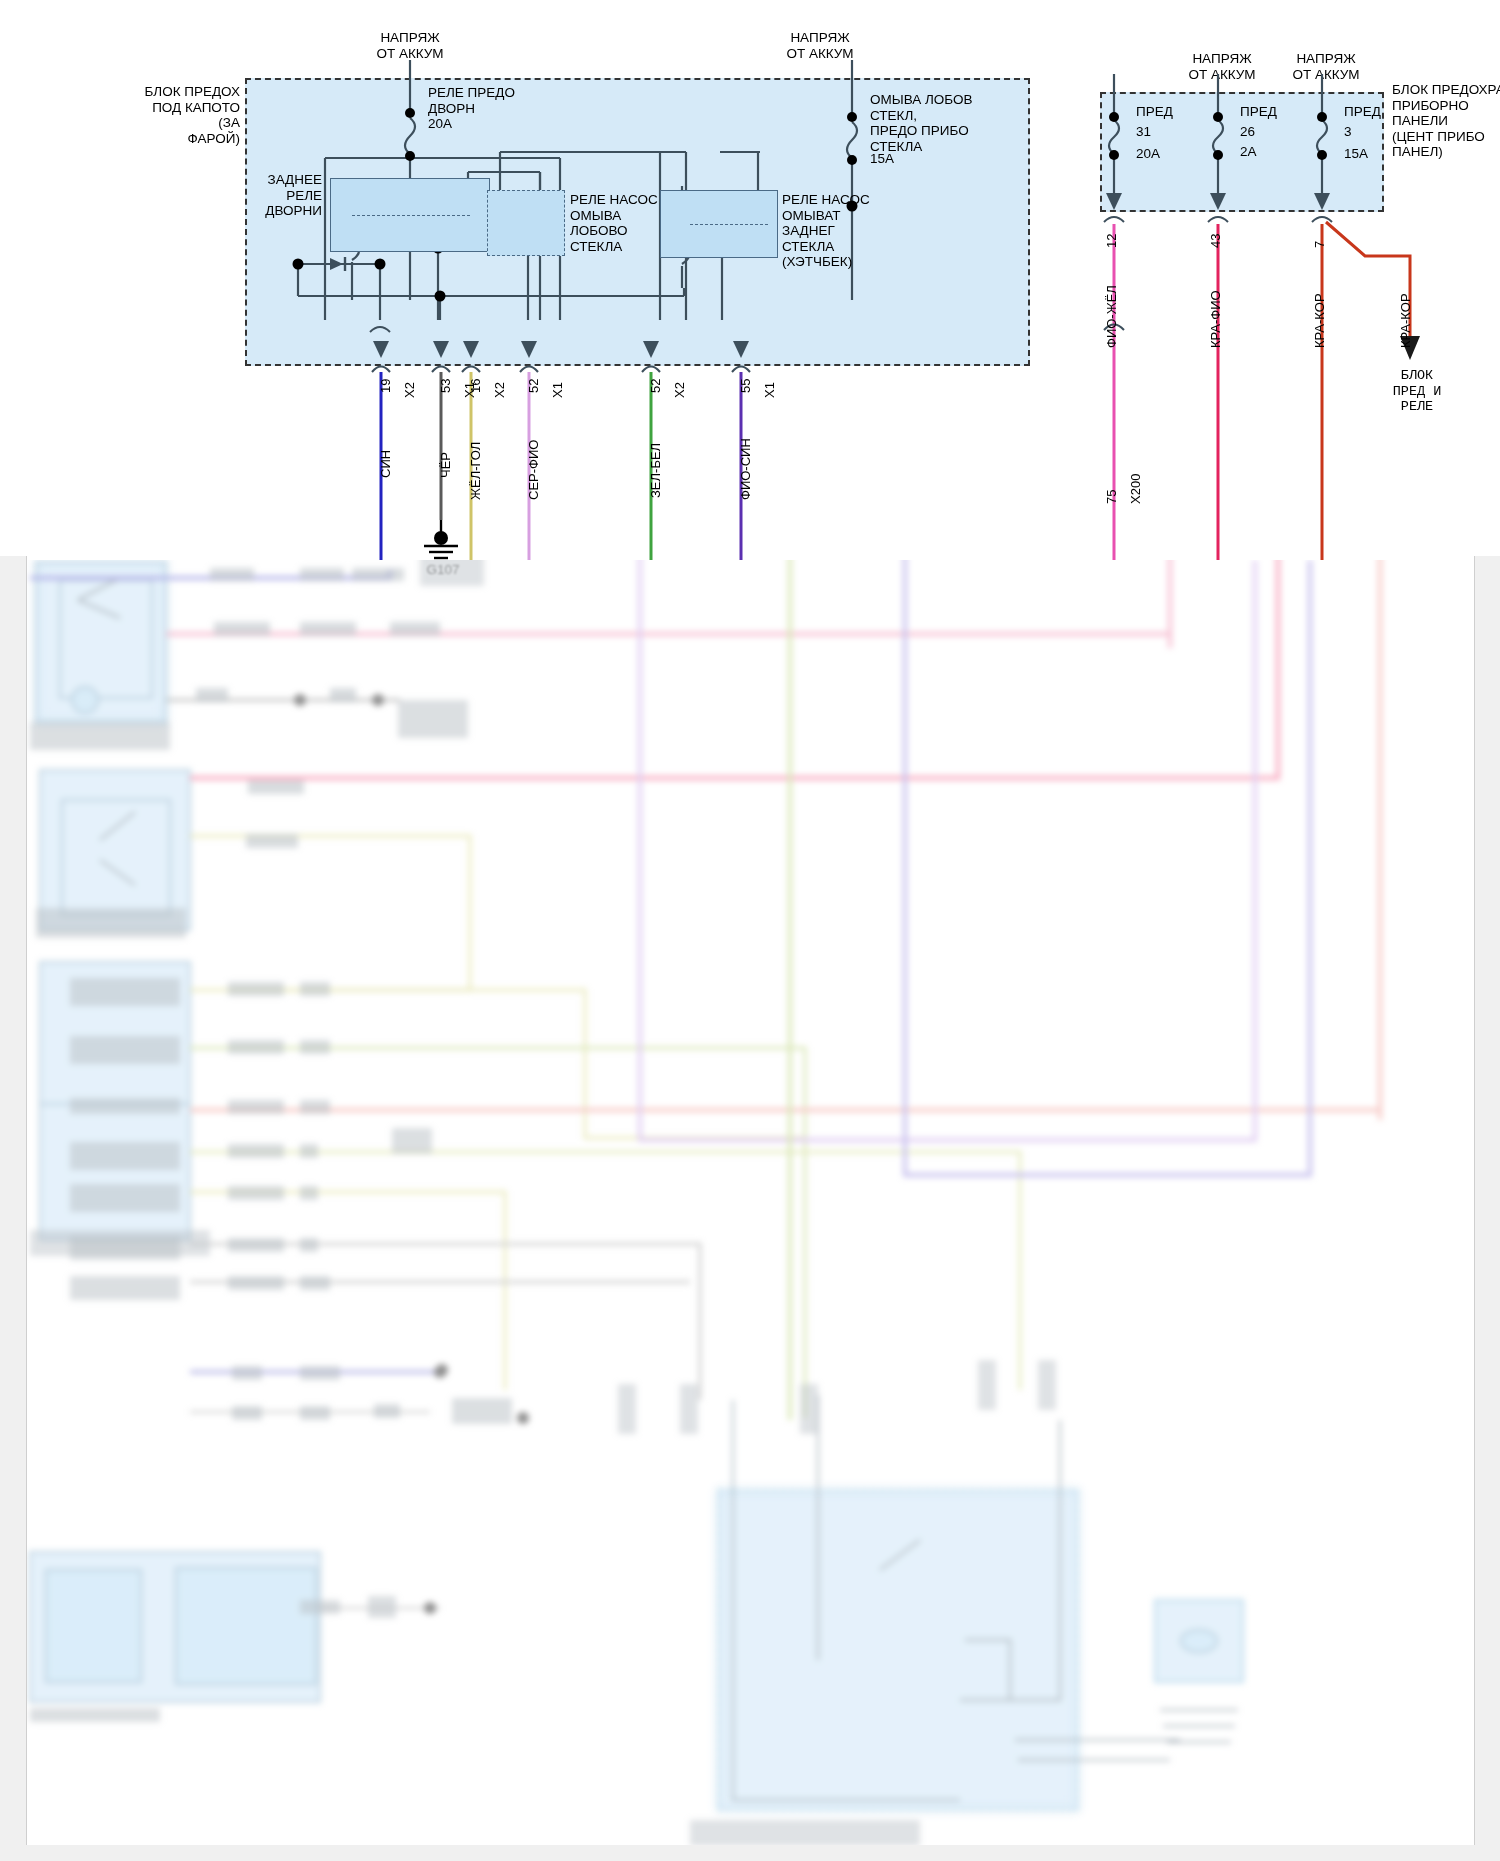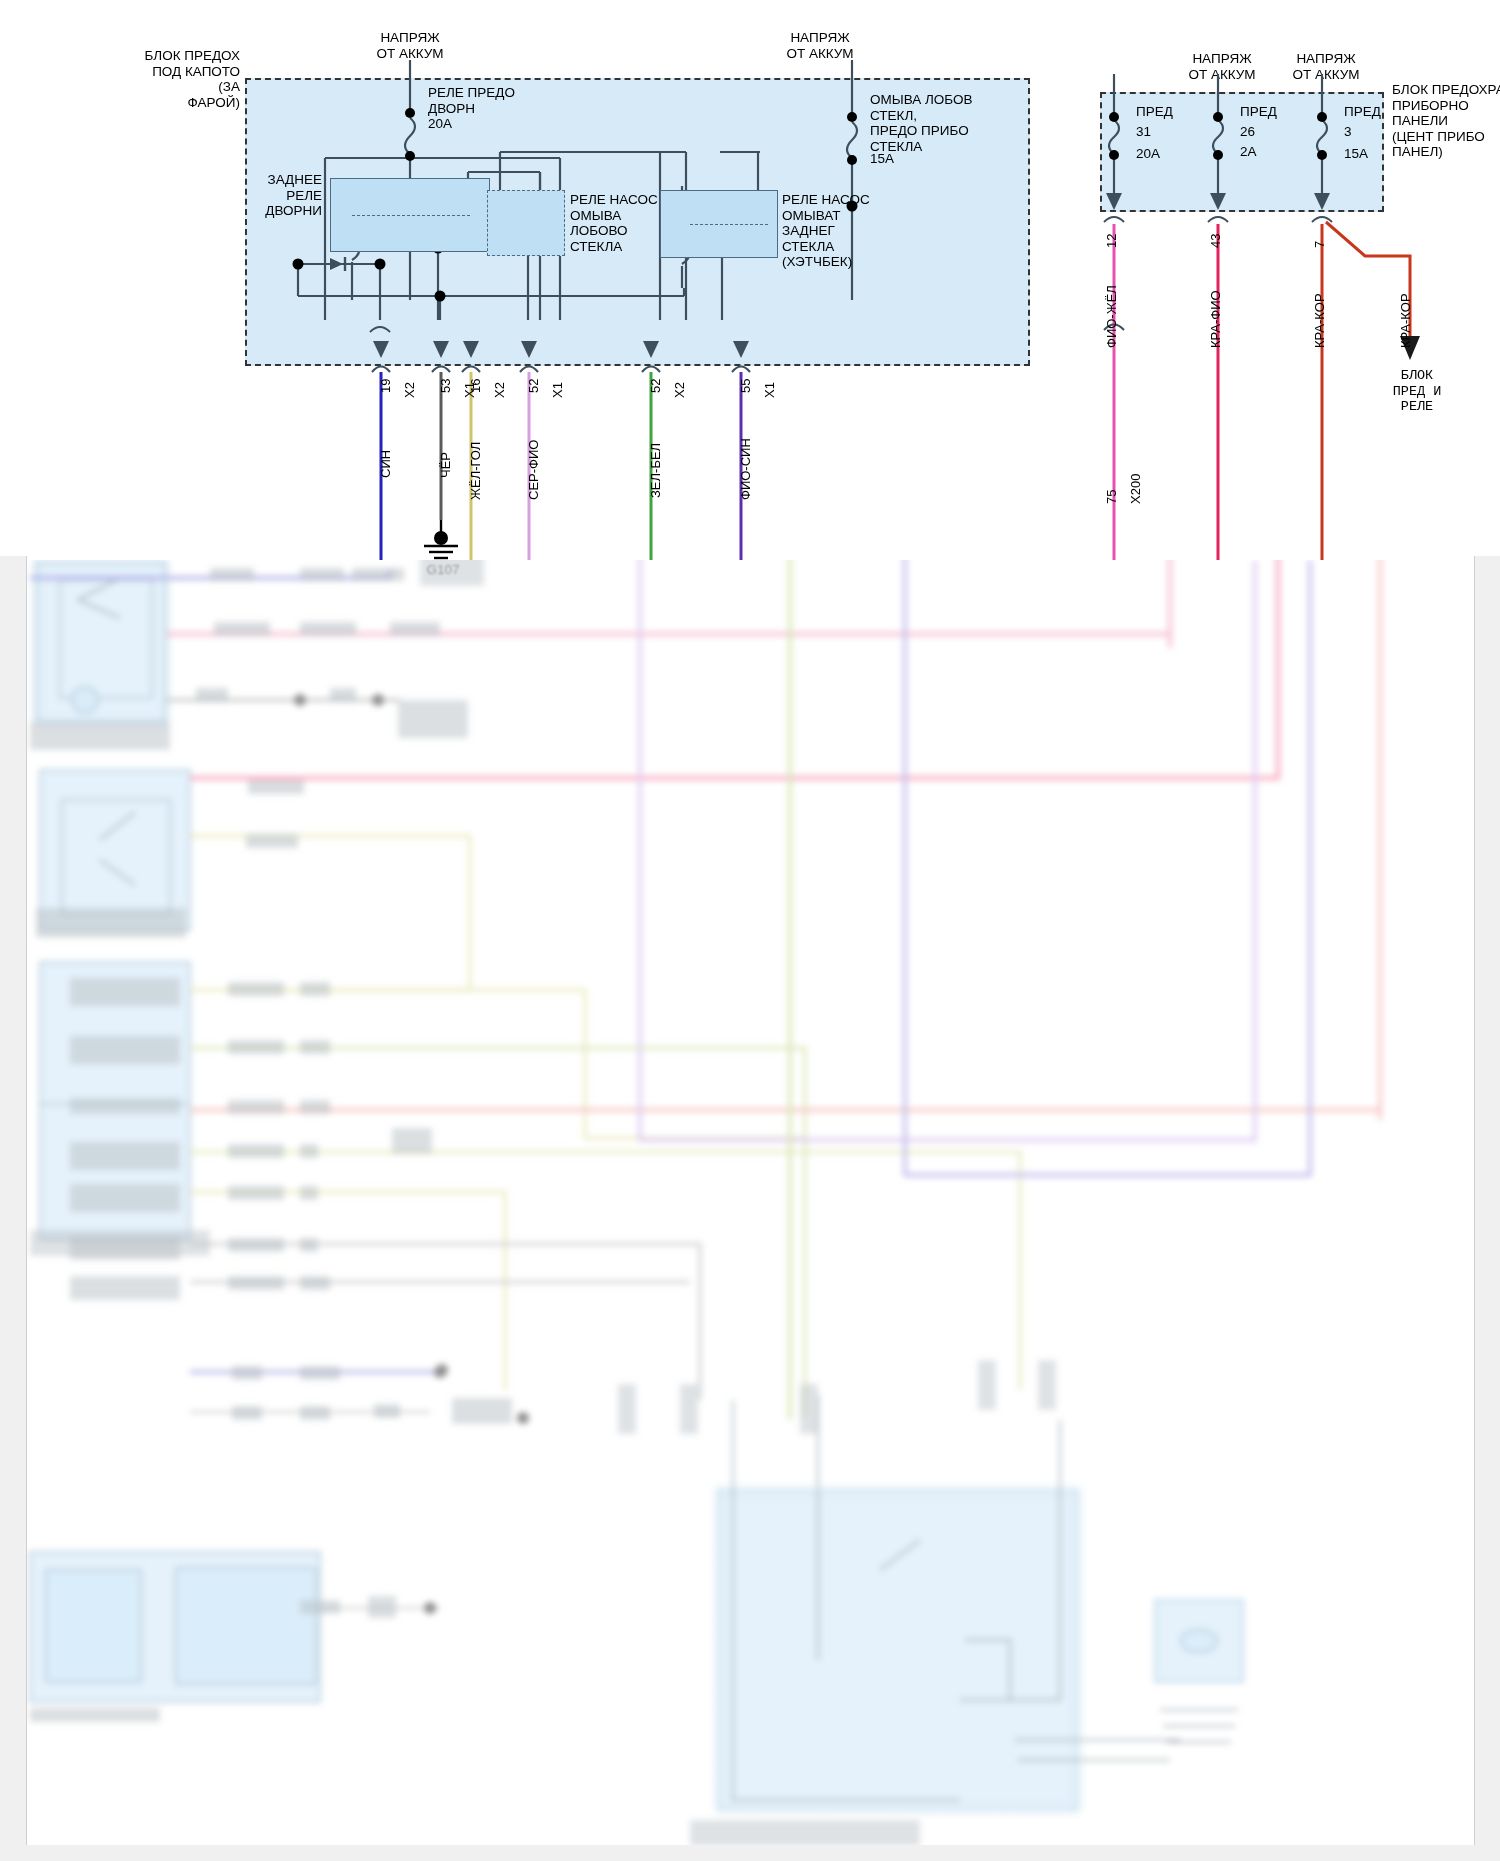--- a/index.html
+++ b/index.html
@@ -171,21 +171,21 @@
       </g>
     </svg>
   </div>
 
   <div class="whitemask"></div>
 
   <div class="layer" id="sharp">
 
     <div class="box fuseblock" style="left:245px;top:78px;width:785px;height:288px;"></div>
 
-    <div class="lbl r" style="left:110px;top:48px;width:130px;">БЛОК ПРЕДОХ
+    <div class="lbl r" style="left:110px;top:84px;width:130px;">БЛОК ПРЕДОХ
 ПОД КАПОТО
 (ЗА
 ФАРОЙ)</div>
 
     <div class="lbl c" style="left:350px;top:30px;width:120px;">НАПРЯЖ
 ОТ АККУМ</div>
 
     <div class="lbl c" style="left:760px;top:30px;width:120px;">НАПРЯЖ
 ОТ АККУМ</div>
 

